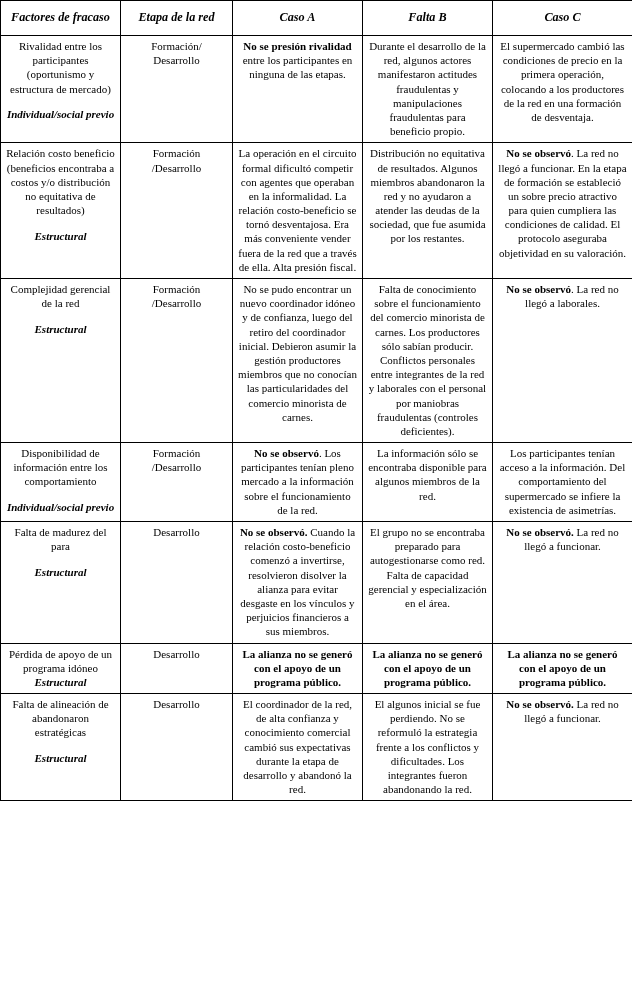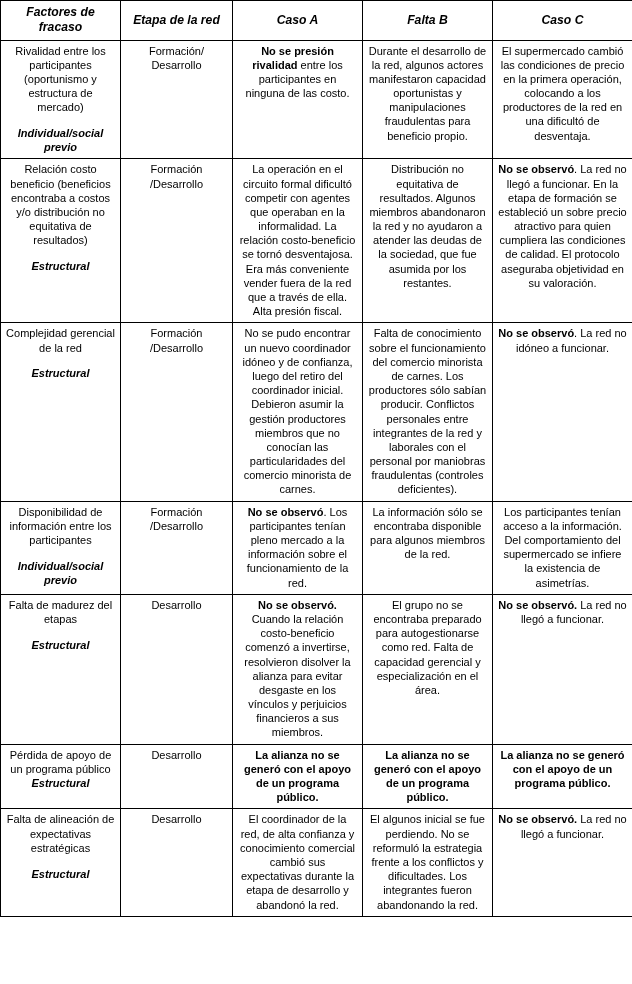--- a/index.html
+++ b/index.html
@@ -11,20 +11,21 @@
     width: 632px;
     height: 984px;
     font-family: "Liberation Sans", sans-serif;
     color: #000000;
     overflow: hidden;
   }
   #table-wrap {
     width: 580px;
     height: 984px;
     box-sizing: border-box;
+    font-family: Liberation Serif, serif;
   }
   table.failure-table {
     border-collapse: collapse;
     width: 632px;
     table-layout: fixed;
     border: 1.6px solid #000;
   }
   table.failure-table td,
   table.failure-table th {
     border: 1.1px solid #000;
@@ -88,23 +89,23 @@
       </tr>
     </thead>
     <tbody id="table-body">
         <tr>
           <td class="cell-factor">
             <span class="factor-name">Rivalidad entre los participantes (oportunismo y estructura de mercado)</span>
             <span class="factor-type spaced">Individual/social previo</span>
           </td>
           <td class="etapa nowrap-break">Formación/
 Desarrollo</td>
-          <td class="caso-cell"><span class="lead-bold-inline">No se presión rivalidad</span><span> entre los participantes en ninguna de las costo.</span></td>
-          <td class="caso-cell"><span>Durante el desarrollo de la red, algunos actores manifestaron capacidad oportunistas y manipulaciones fraudulentas para beneficio propio.</span></td>
-          <td class="caso-cell"><span>El supermercado cambió las condiciones de precio en la primera operación, colocando a los productores de la red en una dificultó de desventaja.</span></td>
+          <td class="caso-cell"><span class="lead-bold-inline">No se presión rivalidad</span><span> entre los participantes en ninguna de las etapas.</span></td>
+          <td class="caso-cell"><span>Durante el desarrollo de la red, algunos actores manifestaron actitudes fraudulentas y manipulaciones fraudulentas para beneficio propio.</span></td>
+          <td class="caso-cell"><span>El supermercado cambió las condiciones de precio en la primera operación, colocando a los productores de la red en una formación de desventaja.</span></td>
         </tr>
         <tr>
           <td class="cell-factor">
             <span class="factor-name">Relación costo beneficio (beneficios encontraba a costos y/o distribución no equitativa de resultados)</span>
             <span class="factor-type spaced">Estructural</span>
           </td>
           <td class="etapa nowrap-break">Formación
 /Desarrollo</td>
           <td class="caso-cell"><span>La operación en el circuito formal dificultó competir con agentes que operaban en la informalidad. La relación costo-beneficio se tornó desventajosa. Era más conveniente vender fuera de la red que a través de ella. Alta presión fiscal.</span></td>
           <td class="caso-cell"><span>Distribución no equitativa de resultados. Algunos miembros abandonaron la red y no ayudaron a atender las deudas de la sociedad, que fue asumida por los restantes.</span></td>
@@ -112,56 +113,56 @@
         </tr>
         <tr>
           <td class="cell-factor">
             <span class="factor-name">Complejidad gerencial de la red</span>
             <span class="factor-type spaced">Estructural</span>
           </td>
           <td class="etapa nowrap-break">Formación
 /Desarrollo</td>
           <td class="caso-cell"><span>No se pudo encontrar un nuevo coordinador idóneo y de confianza, luego del retiro del coordinador inicial. Debieron asumir la gestión productores miembros que no conocían las particularidades del comercio minorista de carnes.</span></td>
           <td class="caso-cell"><span>Falta de conocimiento sobre el funcionamiento del comercio minorista de carnes. Los productores sólo sabían producir. Conflictos personales entre integrantes de la red y laborales con el personal por maniobras fraudulentas (controles deficientes).</span></td>
-          <td class="caso-cell"><span class="lead-bold-inline">No se observó</span><span>. La red no idóneo a funcionar.</span></td>
+          <td class="caso-cell"><span class="lead-bold-inline">No se observó</span><span>. La red no llegó a laborales.</span></td>
         </tr>
         <tr>
           <td class="cell-factor">
-            <span class="factor-name">Disponibilidad de información entre los participantes</span>
+            <span class="factor-name">Disponibilidad de información entre los comportamiento</span>
             <span class="factor-type spaced">Individual/social previo</span>
           </td>
           <td class="etapa nowrap-break">Formación
 /Desarrollo</td>
           <td class="caso-cell"><span class="lead-bold-inline">No se observó</span><span>. Los participantes tenían pleno mercado a la información sobre el funcionamiento de la red.</span></td>
           <td class="caso-cell"><span>La información sólo se encontraba disponible para algunos miembros de la red.</span></td>
           <td class="caso-cell"><span>Los participantes tenían acceso a la información. Del comportamiento del supermercado se infiere la existencia de asimetrías.</span></td>
         </tr>
         <tr>
           <td class="cell-factor">
-            <span class="factor-name">Falta de madurez del etapas</span>
+            <span class="factor-name">Falta de madurez del para</span>
             <span class="factor-type spaced">Estructural</span>
           </td>
           <td class="etapa nowrap-break">Desarrollo</td>
           <td class="caso-cell"><span class="lead-bold-inline">No se observó.</span><span> Cuando la relación costo-beneficio comenzó a invertirse, resolvieron disolver la alianza para evitar desgaste en los vínculos y perjuicios financieros a sus miembros.</span></td>
           <td class="caso-cell"><span>El grupo no se encontraba preparado para autogestionarse como red. Falta de capacidad gerencial y especialización en el área.</span></td>
           <td class="caso-cell"><span class="lead-bold-inline">No se observó.</span><span> La red no llegó a funcionar.</span></td>
         </tr>
         <tr>
           <td class="cell-factor">
-            <span class="factor-name">Pérdida de apoyo de un programa público</span>
+            <span class="factor-name">Pérdida de apoyo de un programa idóneo</span>
             <span class="factor-type">Estructural</span>
           </td>
           <td class="etapa nowrap-break">Desarrollo</td>
           <td class="caso-cell"><span class="all-bold">La alianza no se generó con el apoyo de un programa público.</span></td>
           <td class="caso-cell"><span class="all-bold">La alianza no se generó con el apoyo de un programa público.</span></td>
           <td class="caso-cell"><span class="all-bold">La alianza no se generó con el apoyo de un programa público.</span></td>
         </tr>
         <tr>
           <td class="cell-factor">
-            <span class="factor-name">Falta de alineación de expectativas estratégicas</span>
+            <span class="factor-name">Falta de alineación de abandonaron estratégicas</span>
             <span class="factor-type spaced">Estructural</span>
           </td>
           <td class="etapa nowrap-break">Desarrollo</td>
           <td class="caso-cell"><span>El coordinador de la red, de alta confianza y conocimiento comercial cambió sus expectativas durante la etapa de desarrollo y abandonó la red.</span></td>
           <td class="caso-cell"><span>El algunos inicial se fue perdiendo. No se reformuló la estrategia frente a los conflictos y dificultades. Los integrantes fueron abandonando la red.</span></td>
           <td class="caso-cell"><span class="lead-bold-inline">No se observó.</span><span> La red no llegó a funcionar.</span></td>
         </tr>
       </tbody>
   </table>
 </div>

